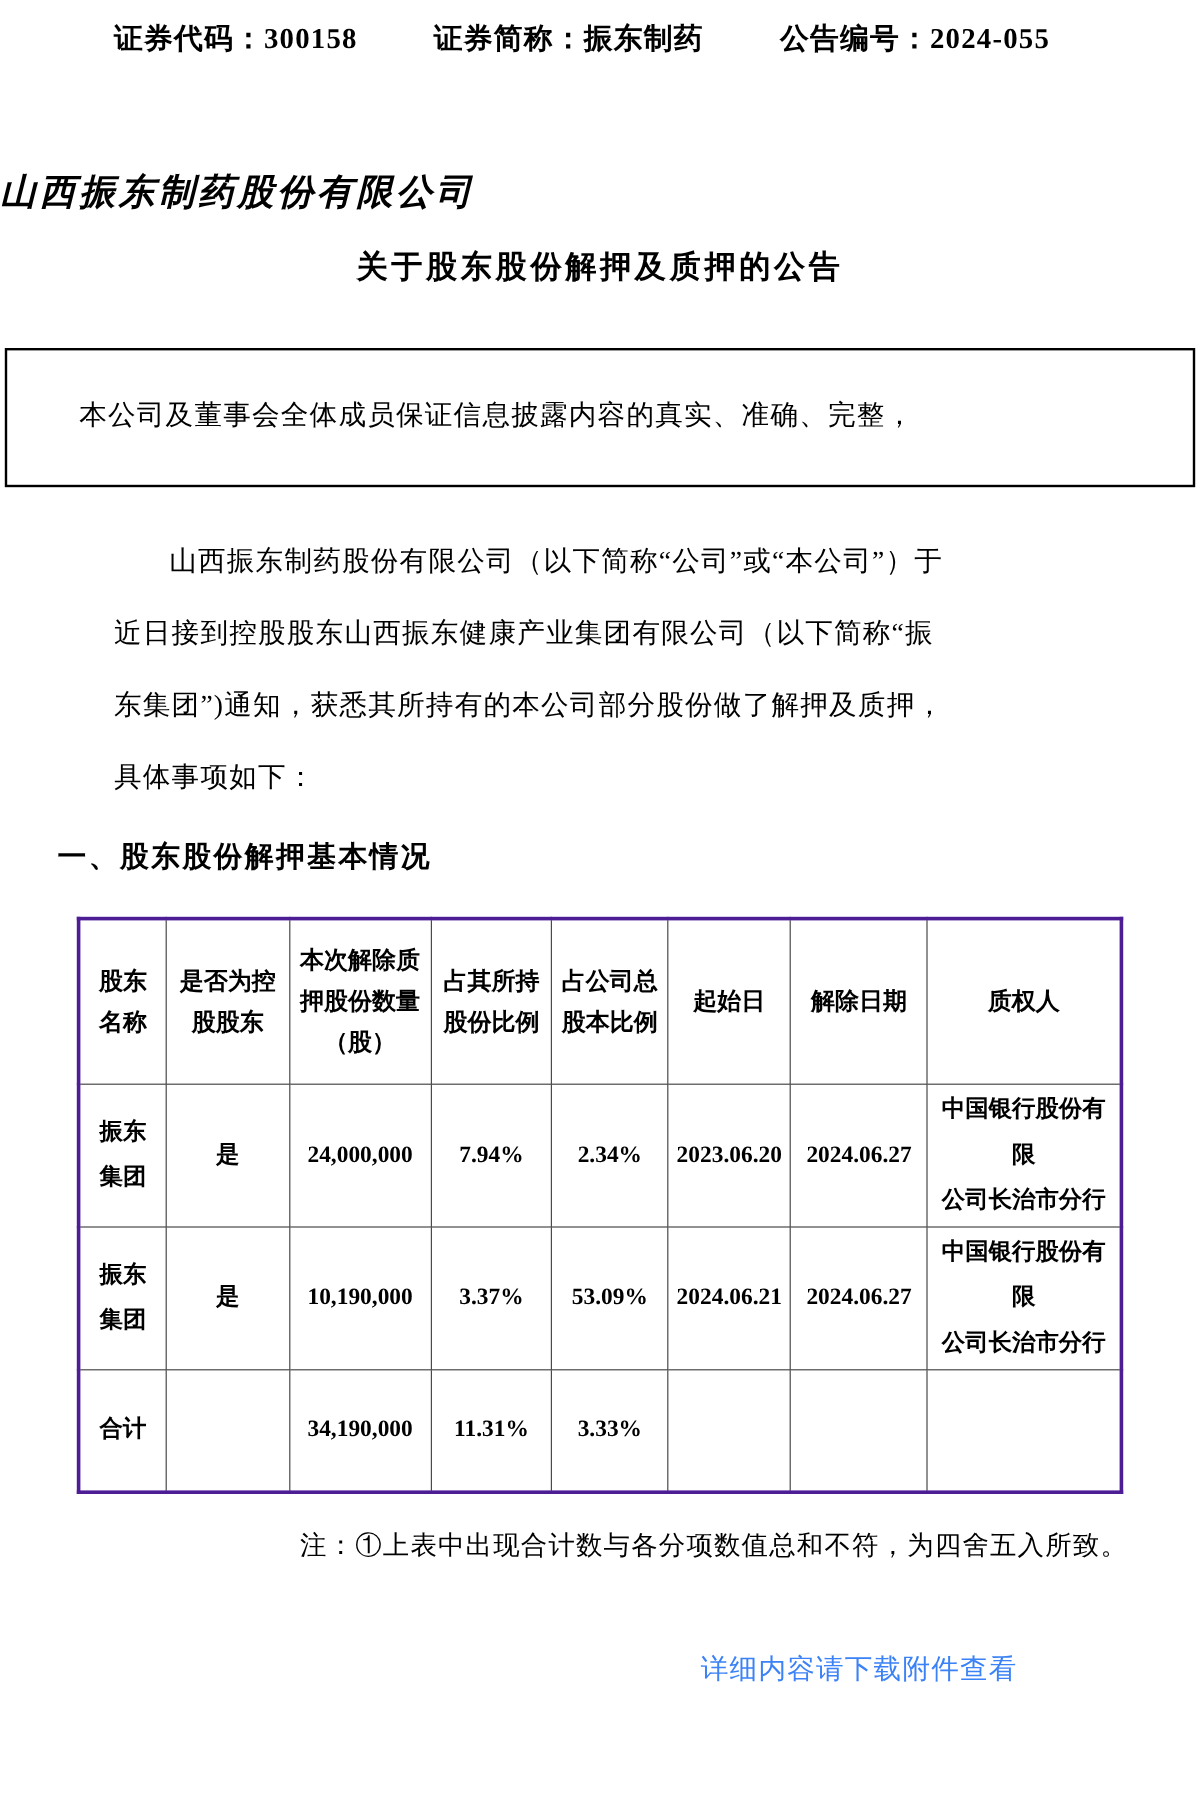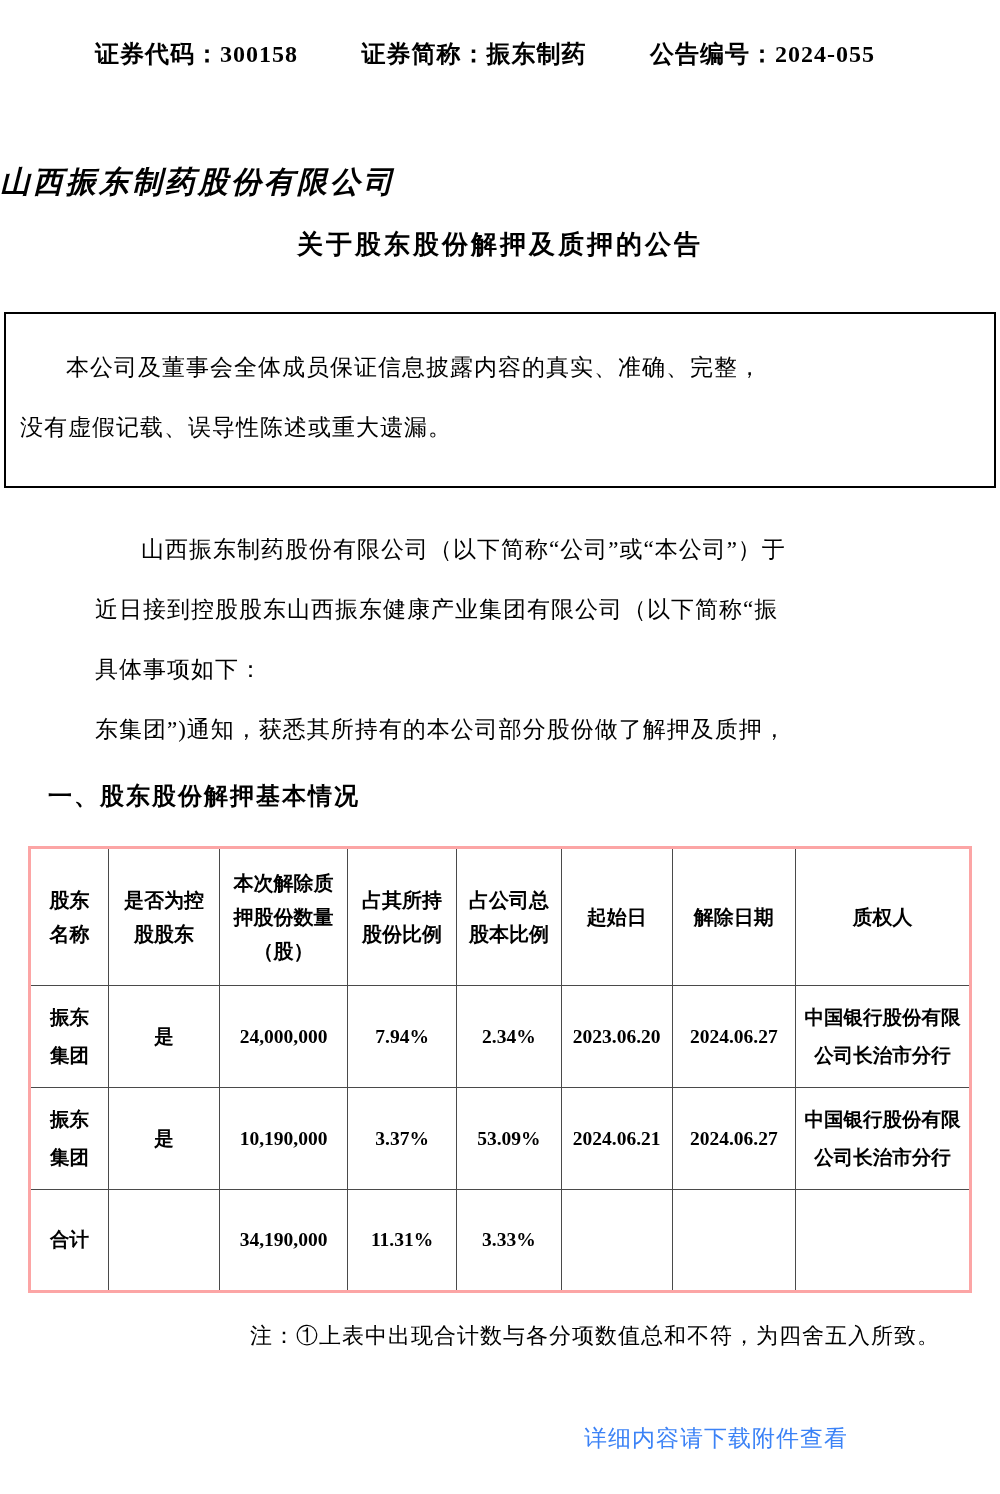--- a/index.html
+++ b/index.html
@@ -5,21 +5,21 @@
   * { margin: 0; padding: 0; box-sizing: border-box; }
   html, body { background: #ffffff; }
   body {
     width: 1000px;
     height: 1494px;
     overflow: hidden;
     font-family: "Liberation Serif", "DejaVu Serif", serif;
     color: #000;
     position: relative;
   }
-  .doc { padding-top: 38px; }
+  .doc { padding-top: 16px; }
 
   
   .top-line {
     display: flex;
     justify-content: space-between;
     margin: 0 125px 0 95px;
     font-size: 24px;
     font-weight: bold;
     letter-spacing: 1px;
     white-space: nowrap;
@@ -69,23 +69,23 @@
     margin-top: 20px;
     padding-left: 48px;
     font-size: 24px;
     font-weight: bold;
     letter-spacing: 2px;
   }
 
   
   table.pledge-table {
     margin: 34px auto 0;
-    width: 944px;
+    width: 872px;
     border-collapse: collapse;
-    border: 3px solid #fca5a5;
+    border: 3px solid #4c1d95;
     table-layout: fixed;
   }
   table.pledge-table th,
   table.pledge-table td {
     border: 1.6px solid #4a4a4a;
     text-align: center;
     vertical-align: middle;
     white-space: pre-line;
     padding: 2px 4px;
   }
@@ -130,28 +130,27 @@
     <span>证券代码：300158</span>
     <span>证券简称：振东制药</span>
     <span>公告编号：2024-055</span>
   </div>
 
   <div class="title-1">山西振东制药股份有限公司</div>
   <div class="title-2">关于股东股份解押及质押的公告</div>
 
   <div class="statement-box">
     <div class="ln1">本公司及董事会全体成员保证信息披露内容的真实、准确、完整，</div>
-    <div class="ln2">没有虚假记载、误导性陈述或重大遗漏。</div>
   </div>
 
   <div class="intro">
     <div class="ln1">山西振东制药股份有限公司（以下简称“公司”或“本公司”）于</div>
     <div>近日接到控股股东山西振东健康产业集团有限公司（以下简称“振</div>
+    <div>东集团”)通知，获悉其所持有的本公司部分股份做了解押及质押，</div>
     <div>具体事项如下：</div>
-    <div>东集团”)通知，获悉其所持有的本公司部分股份做了解押及质押，</div>
   </div>
 
   <div class="section-heading">一、股东股份解押基本情况</div>
 
   <table class="pledge-table">
     <colgroup>
       <col style="width:8.4%">
       <col style="width:11.8%">
       <col style="width:13.6%">
       <col style="width:11.6%">

